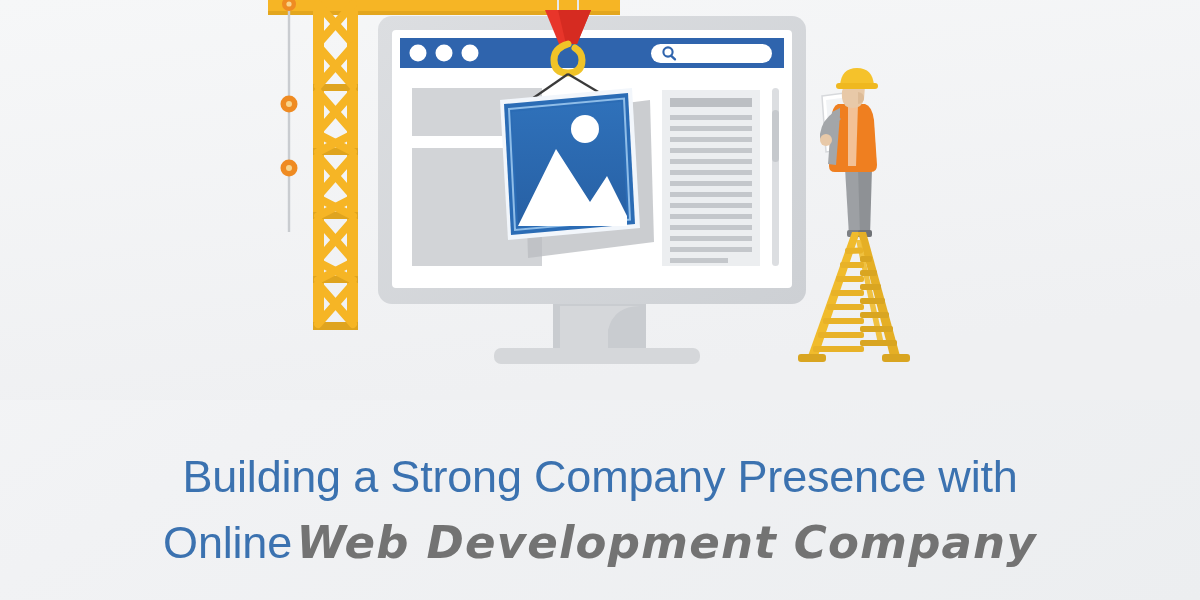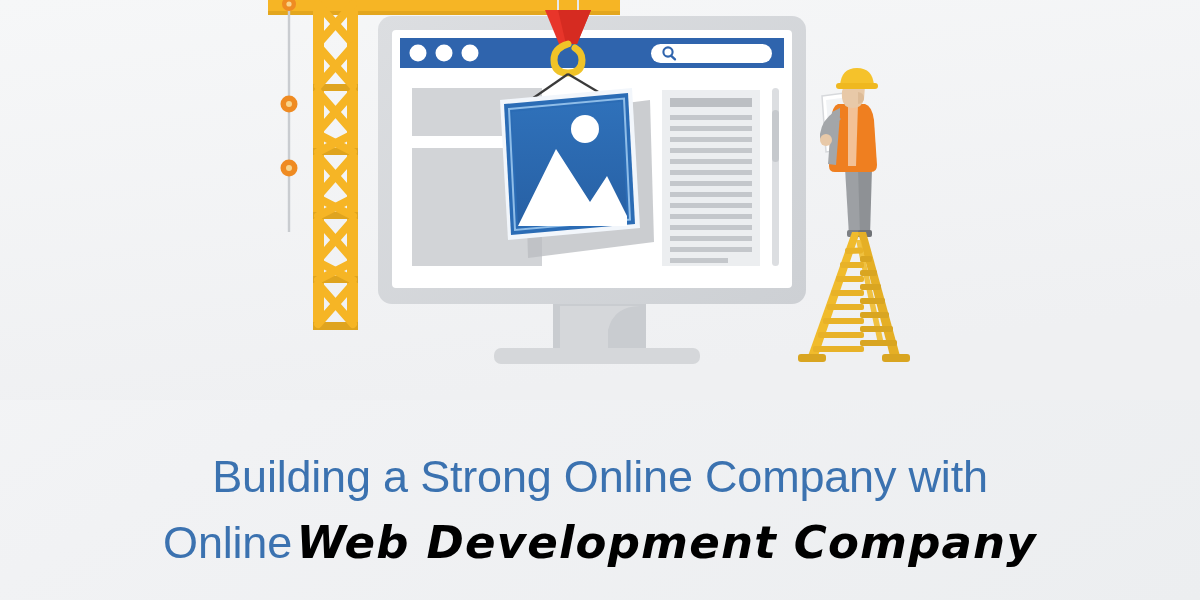--- a/index.html
+++ b/index.html
@@ -49,21 +49,21 @@
     white-space: nowrap;
   }
   .hl-blue {
     color: #3b72b0;
     font-family: "Liberation Sans", sans-serif;
     font-size: 45px;
     font-weight: 400;
     letter-spacing: -0.2px;
   }
   .hl-orange {
-    color: #000000;
+    color: #737373;
     font-family: "DejaVu Sans", sans-serif;
     font-size: 45px;
     font-weight: 700;
     font-style: italic;
     letter-spacing: 1.2px;
   }
   .hl-line2 {
     margin-top: 16px;
   }
 </style>
@@ -296,20 +296,20 @@
 
           <rect x="798" y="354" width="28" height="8" rx="3" fill="#d9a521"></rect>
           <rect x="882" y="354" width="28" height="8" rx="3" fill="#d9a521"></rect>
         </g>
       </g>
 
     </svg>
   </div>
 
   <div class="headline-block">
-    <span class="headline-line hl-blue">Building a Strong Online Company with</span>
+    <span class="headline-line hl-blue">Building a Strong Company Presence with</span>
     <span class="headline-line hl-line2">
       <span class="hl-blue">Online</span>
       <span class="hl-orange">Web Development Company</span>
     </span>
   </div>
 
 </div>
 
 </body></html>

